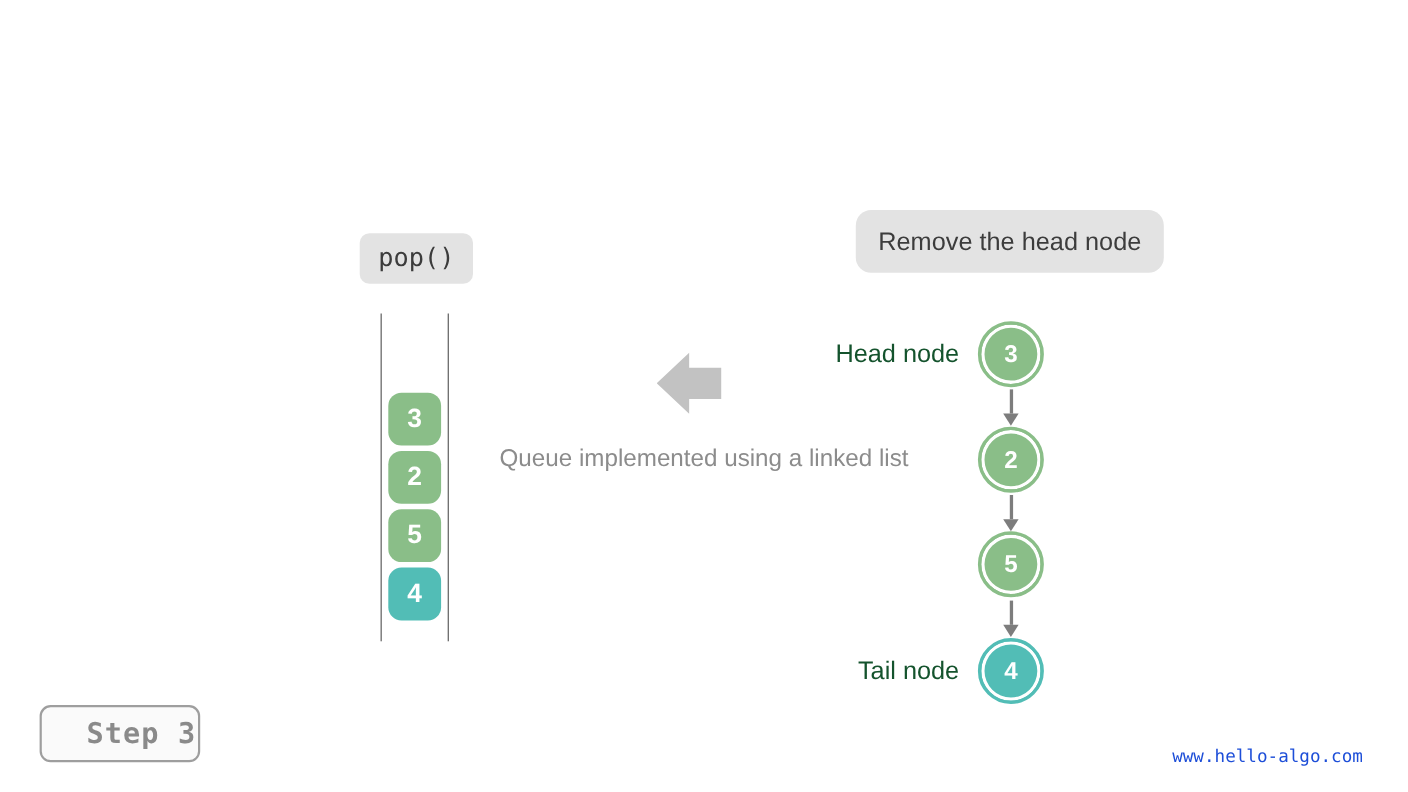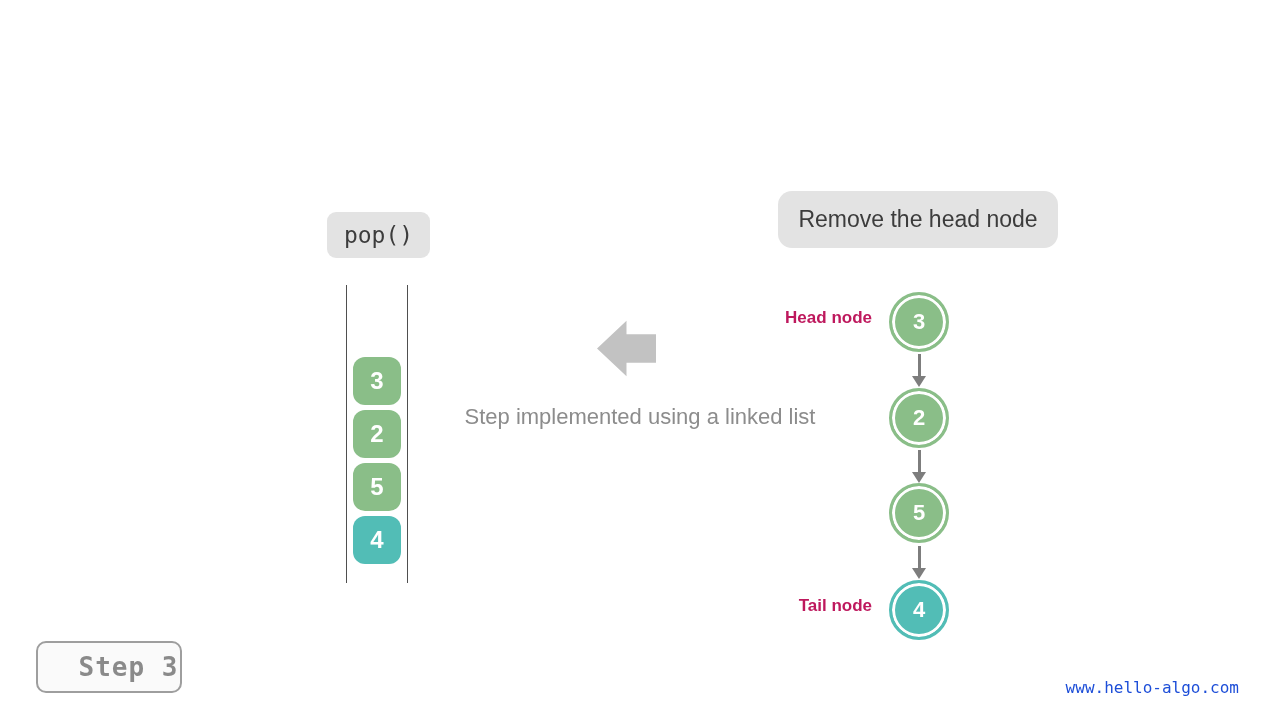--- a/index.html
+++ b/index.html
@@ -73,21 +73,21 @@
   }
   .link-arrow .shaft { width: 3px; height: 22px; background: #7d7d7d; }
   .link-arrow .head {
     width: 0; height: 0;
     border-left: 7px solid transparent;
     border-right: 7px solid transparent;
     border-top: 11px solid #7d7d7d;
   }
   .node-label {
     position: absolute; right: 408px;
-    color: #be185d; font-size: 17px; font-weight: bold;
+    color: #14532d; font-size: 23px; font-weight: normal;
     white-space: nowrap;
   }
   .head-label { top: 308px; }
   .tail-label { top: 596px; margin-left: 16px; }
 
   
   .step-badge {
     position: absolute; left: 36px; top: 641px; width: 146px; height: 52px;
     box-sizing: border-box;
     background: #fafafa;
@@ -123,21 +123,21 @@
   <div class="queue-wall left"></div>
   <div class="queue-wall right"></div>
 
   <div class="q-item" style="top: 357px; background: rgb(138, 190, 136); border-color: rgb(138, 190, 136);">3</div>
   <div class="q-item" style="top: 410px; background: rgb(138, 190, 136); border-color: rgb(138, 190, 136);">2</div>
   <div class="q-item" style="top: 463px; background: rgb(138, 190, 136); border-color: rgb(138, 190, 136);">5</div>
   <div class="q-item" style="top: 516px; background: rgb(82, 189, 182); border-color: rgb(82, 189, 182);">4</div>
 
   <div class="big-left-arrow"></div>
 
-  <div class="caption">Step implemented using a linked list</div>
+  <div class="caption">Queue implemented using a linked list</div>
 
   <div class="node-label head-label">Head node</div>
   <div class="node-label tail-label">Tail node</div>
 
   <div class="ll-node" style="top: 292px; background: rgb(138, 190, 136); border-color: rgb(138, 190, 136);">3</div>
   <div class="ll-node" style="top: 388px; background: rgb(138, 190, 136); border-color: rgb(138, 190, 136);">2</div>
   <div class="ll-node" style="top: 483px; background: rgb(138, 190, 136); border-color: rgb(138, 190, 136);">5</div>
   <div class="ll-node" style="top: 580px; background: rgb(82, 189, 182); border-color: rgb(82, 189, 182);">4</div>
 
   <div class="link-arrow" style="top:354px">

